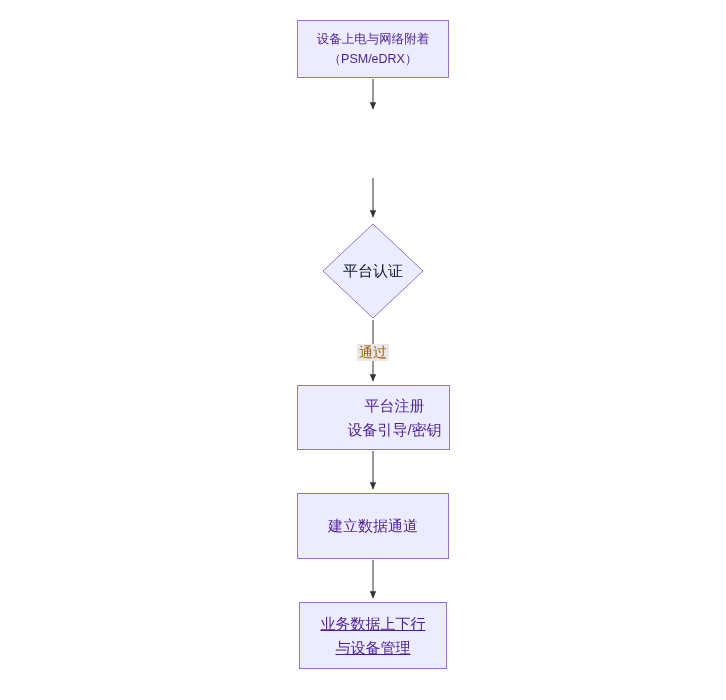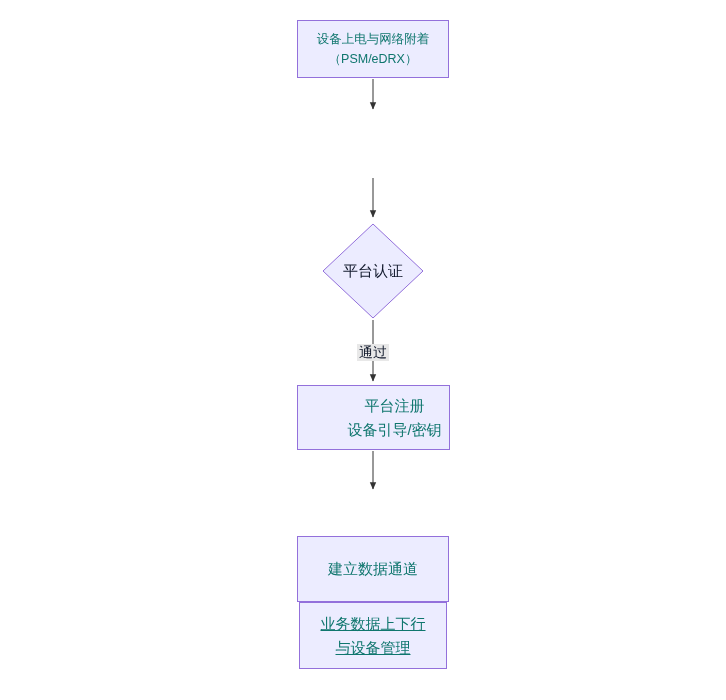--- a/index.html
+++ b/index.html
@@ -21,42 +21,42 @@
     top: 0;
     width: 726px;
     height: 700px;
     z-index: 1;
   }
   .node {
     position: absolute;
     box-sizing: border-box;
     background: #ECECFF;
     border: 1px solid #9370DB;
-    color: #0f766e;
+    color: #4c1d95;
     display: flex;
     flex-direction: column;
     justify-content: center;
     align-items: center;
     text-align: center;
     font-size: 15px;
     line-height: 24px;
     z-index: 3;
   }
   .node .line {
     display: block;
     white-space: nowrap;
   }
   .node-power {
     left: 297px; top: 20px; width: 152px; height: 58px;
     font-size: 12.5px;
     line-height: 20px;
   }
   .node-bootstrap { left: 299px; top: 113px; width: 148px; height: 64px; }
   .node-register  { left: 297px; top: 385px; width: 153px; height: 65px; padding-left: 42px; }
-  .node-channel   { left: 297px; top: 493px; width: 152px; height: 66px; margin-top: 43px; }
+  .node-channel   { left: 297px; top: 493px; width: 152px; height: 66px; }
   .node-business  { left: 299px; top: 602px; width: 148px; height: 67px; text-decoration: underline; }
   .diamond {
     position: absolute;
     left: 322px; top: 223px;
     width: 102px; height: 96px;
     z-index: 3;
   }
   .diamond svg {
     position: absolute;
     left: 0; top: 0;
@@ -73,21 +73,21 @@
     color: #0f172a;
     font-size: 15px;
     white-space: nowrap;
   }
   .edge-label {
     position: absolute;
     left: 373px;
     top: 344px;
     transform: translateX(-50%);
     background: #e8e8e8;
-    color: #0f172a;
+    color: #a16207;
     font-size: 14px;
     line-height: 17px;
     padding: 0 2px;
     z-index: 2;
     white-space: nowrap;
   }
 </style>
 </head>
 <body>
 

